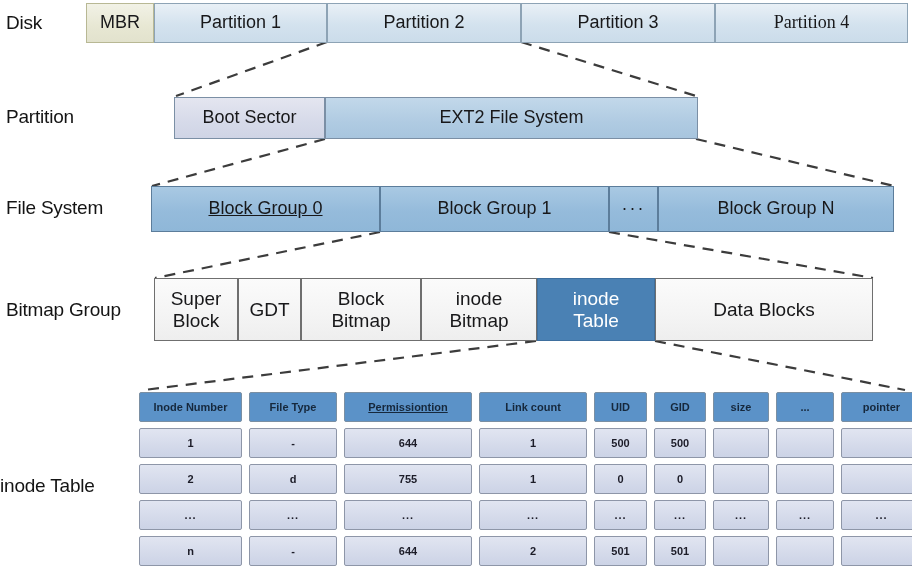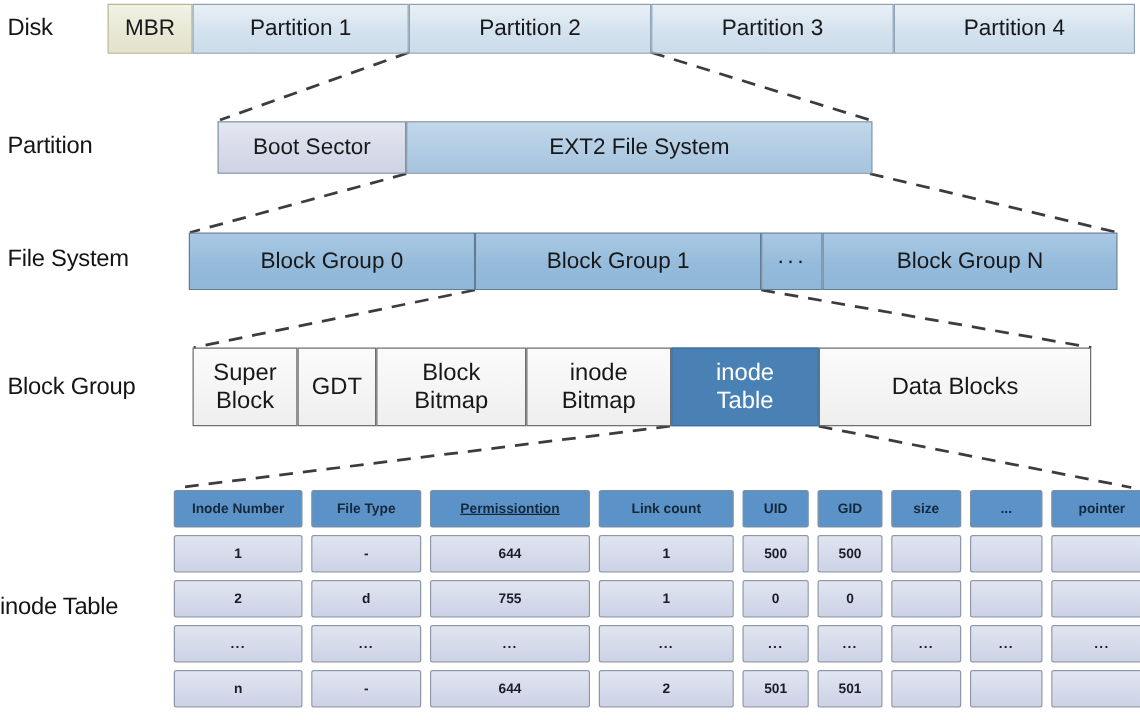--- a/index.html
+++ b/index.html
@@ -146,38 +146,38 @@
       <line x1="655" y1="341" x2="905" y2="390"></line>
     </g>
   </svg>
 
   <div class="row-label" style="left:6px; top:12px;">Disk</div>
   <div class="band" style="left:86px; top:3px; width:822px; height:40px;">
     <div class="cell disk-cell mbr" style="width:68px;">MBR</div>
     <div class="cell disk-cell" style="width:173px;">Partition 1</div>
     <div class="cell disk-cell" style="width:194px;">Partition 2</div>
     <div class="cell disk-cell" style="width:194px;text-align:right;">Partition 3</div>
-    <div class="cell disk-cell" style="width:193px;">Partition 4</div>
+    <div class="cell disk-cell" style="width:193px;font-family:Liberation Serif, serif;">Partition 4</div>
   </div>
 
   <div class="row-label" style="left:6px; top:106px;">Partition</div>
   <div class="band" style="left:174px; top:97px; width:524px; height:42px;">
     <div class="cell part-cell boot" style="width:151px;">Boot Sector</div>
     <div class="cell part-cell ext2" style="width:373px;">EXT2 File System</div>
   </div>
 
   <div class="row-label" style="left:6px; top:197px;">File System</div>
   <div class="band" style="left:151px; top:186px; width:743px; height:46px;">
-    <div class="cell fs-cell" style="width:229px;">Block Group 0</div>
+    <div class="cell fs-cell" style="width:229px;text-decoration:underline;">Block Group 0</div>
     <div class="cell fs-cell" style="width:229px;">Block Group 1</div>
     <div class="cell fs-cell" style="width:49px; letter-spacing:2px;">···</div>
     <div class="cell fs-cell" style="width:236px;">Block Group N</div>
   </div>
 
-  <div class="row-label" style="left:6px; top:299px;">Block Group</div>
+  <div class="row-label" style="left:6px; top:299px;">Bitmap Group</div>
   <div class="band" style="left:154px; top:278px; width:719px; height:63px;">
     <div class="cell bg-cell" style="width:84px;">Super
 Block</div>
     <div class="cell bg-cell" style="width:63px;">GDT</div>
     <div class="cell bg-cell" style="width:120px;">Block
 Bitmap</div>
     <div class="cell bg-cell" style="width:116px;">inode
 Bitmap</div>
     <div class="cell bg-cell highlight" style="width:118px;">inode
 Table</div>

